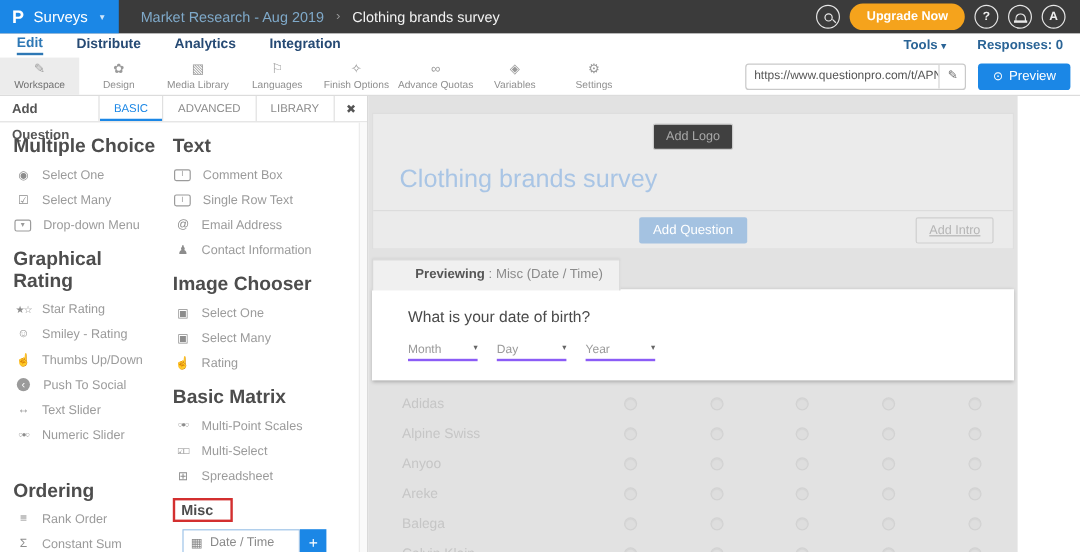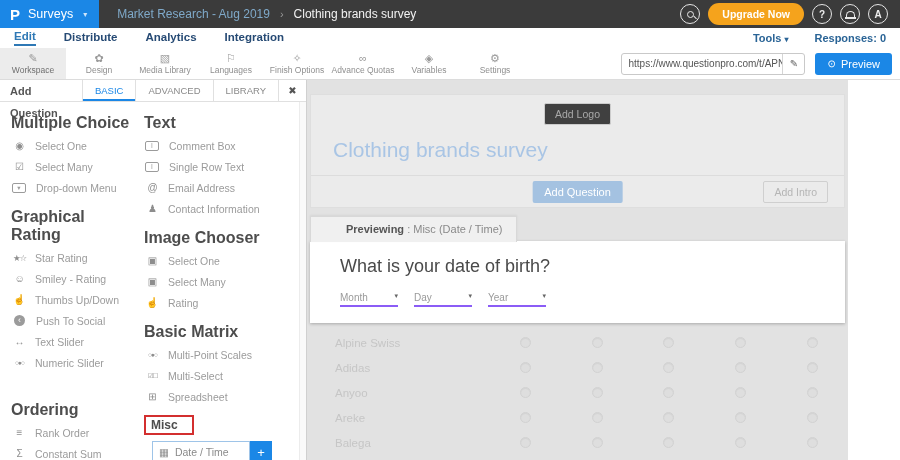--- a/index.html
+++ b/index.html
@@ -75,25 +75,25 @@
   .captcha-item { margin-left:8px; }
 
   
   .main { flex:1; background:#e2e2e2; position:relative; overflow:hidden; }
   .survey-head { background:#ebebeb; border:1px solid #dedede; margin:14px 3px 0 3px; }
   .sh-top { padding-top:8px; text-align:center; }
   .ghost-btn { display:inline-block; border:1px solid #cccccc; color:#a8a8a8; font-size:10.5px; padding:4px 10px; background:#404040; border-radius:2px; }
   .survey-title { text-align:left; font-size:21px; color:#a9c5e5; margin:13px 0 13px 22px; font-weight:400; }
   .sh-actions { border-top:1px solid #dcdcdc; height:32px; position:relative; }
   .add-q-btn { position:absolute; left:50%; transform:translateX(-50%); top:5px; background:#a4c2e1; color:#fff; font-size:11px; padding:5px 12px; border-radius:2px; }
-  .add-intro-btn { position:absolute; right:16px; top:5px; border:1px solid #cfcfcf; color:#b5b5b5; font-size:10.5px; padding:4px 10px; border-radius:2px; }
+  .add-intro-btn { position:absolute; right:16px; top:5px; border:1px solid #cfcfcf; color:#b5b5b5; font-size:10.5px; padding:4px 10px; border-radius:2px;text-decoration:underline; }
   .preview-tab { position:relative; z-index:2; display:inline-block; margin:8px 0 -1px 3px; background:#f0f0f0; border:1px solid #d8d8d8; border-bottom:none; padding:6px 14px 7px; font-size:11px; color:#8a8a8a; box-shadow:0 -1px 2px rgba(0,0,0,0.06); }
   .preview-tab b { color:#555;padding-left:21px; }
   .preview-panel { position:relative; z-index:1; background:#fff; margin:0 3px; box-shadow:0 1px 3px rgba(0,0,0,0.25); padding:15px 0 16px 30px; }
-  .question-text { font-size:18px; color:#4a4a4a; margin-bottom:15px; }
+  .question-text { font-size:13px; color:#4a4a4a; margin-bottom:15px; }
   .dselects { display:flex; gap:16px; }
   .dselect { width:58px; border-bottom:2px solid #8b5cf6; display:flex; justify-content:space-between; align-items:flex-start; font-size:10px; color:#9a9a9a; padding-bottom:2px; }
   .dselect .caret { color:#666; font-size:7px; }
   .matrix { margin-top:7px; }
   .mrow { height:25px; display:flex; align-items:center; }
   .mlabel { width:190px; padding-left:28px; font-size:11.5px; color:#c6c6c6; }
   .mcell { width:75px; display:flex; justify-content:center; }
   .radio { width:11px; height:11px; border-radius:50%; background:#dedede; border:1px solid #d2d2d2; box-shadow:inset 0 1px 1px rgba(0,0,0,0.05); }
 </style>
 </head>
@@ -340,56 +340,56 @@
           </span>
         <span class="dselect" data-interactable="true">
             <span data-interactable="false">Year</span>
             <span class="caret" data-interactable="false">▾</span>
           </span>
       </div>
     </div>
 
     <div class="matrix" data-interactable="false">
       <div class="mrow" data-interactable="true">
+        <span class="mlabel" data-interactable="false">Adidas</span>
+        <span class="mcell">
+            <span class="radio" data-interactable="false"></span>
+          </span>
+          <span class="mcell">
+            <span class="radio" data-interactable="false"></span>
+          </span>
+          <span class="mcell">
+            <span class="radio" data-interactable="false"></span>
+          </span>
+          <span class="mcell">
+            <span class="radio" data-interactable="false"></span>
+          </span>
+          <span class="mcell">
+            <span class="radio" data-interactable="false"></span>
+          </span>
+      </div>
+      <div class="mrow" data-interactable="true">
         <span class="mlabel" data-interactable="false">Alpine Swiss</span>
         <span class="mcell">
             <span class="radio" data-interactable="false"></span>
           </span>
           <span class="mcell">
             <span class="radio" data-interactable="false"></span>
           </span>
           <span class="mcell">
             <span class="radio" data-interactable="false"></span>
           </span>
           <span class="mcell">
             <span class="radio" data-interactable="false"></span>
           </span>
           <span class="mcell">
             <span class="radio" data-interactable="false"></span>
           </span>
       </div>
       <div class="mrow" data-interactable="true">
-        <span class="mlabel" data-interactable="false">Adidas</span>
-        <span class="mcell">
-            <span class="radio" data-interactable="false"></span>
-          </span>
-          <span class="mcell">
-            <span class="radio" data-interactable="false"></span>
-          </span>
-          <span class="mcell">
-            <span class="radio" data-interactable="false"></span>
-          </span>
-          <span class="mcell">
-            <span class="radio" data-interactable="false"></span>
-          </span>
-          <span class="mcell">
-            <span class="radio" data-interactable="false"></span>
-          </span>
-      </div>
-      <div class="mrow" data-interactable="true">
         <span class="mlabel" data-interactable="false">Anyoo</span>
         <span class="mcell">
             <span class="radio" data-interactable="false"></span>
           </span>
           <span class="mcell">
             <span class="radio" data-interactable="false"></span>
           </span>
           <span class="mcell">
             <span class="radio" data-interactable="false"></span>
           </span>

